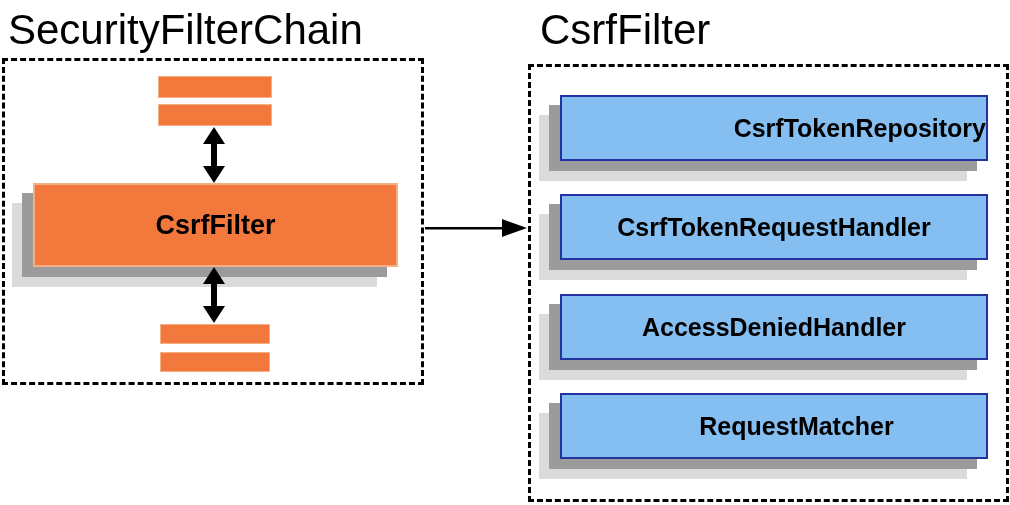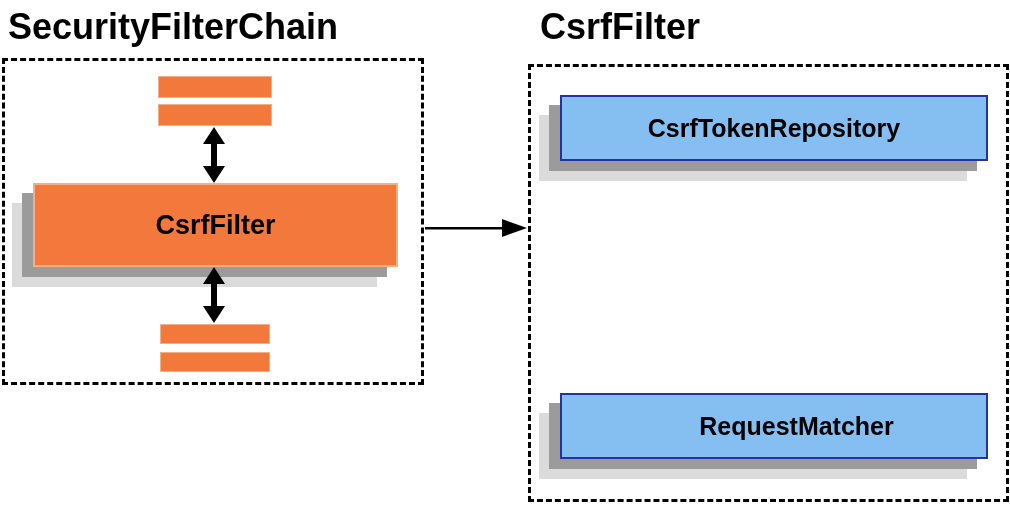--- a/index.html
+++ b/index.html
@@ -23,22 +23,22 @@
     position: relative;
     width: 1010px;
     height: 505px;
     background: var(--background);
     font-family: "Liberation Sans", sans-serif;
     color: var(--text);
     overflow: hidden;
   }
   .diagram-title {
     position: absolute;
-    font-size: 36px;
-    font-weight: bold;
+    font-size: 42px;
+    font-weight: normal;
     white-space: nowrap;
     letter-spacing: 0px;
   }
   .title-left  { left: 8px;  top: 6px; }
   .title-right { left: 540px; top: 6px; }
 
   .dashed-container {
     position: absolute;
     border: 3px dashed var(--dashed-border);
     box-sizing: border-box;
@@ -80,21 +80,21 @@
     background: var(--blue-fill);
     border: 2px solid var(--blue-border);
     box-sizing: border-box;
     box-shadow: -11px 10px 0 var(--shadow-dark), -21px 20px 0 var(--shadow-light);
     display: flex;
     align-items: center;
     justify-content: center;
     font-size: 25px;
     font-weight: bold;
   }
-  .component-1 { top: 95px; }
+  .component-1 { top: 95px; justify-content: flex-end; }
   .component-2 { top: 194px; }
   .component-3 { top: 294px; }
   .component-4 { top: 393px; padding-left: 45px; }
 
   .arrow-overlay {
     position: absolute;
     left: 0; top: 0;
     width: 1010px; height: 505px;
     pointer-events: none;
   }
@@ -118,20 +118,26 @@
   <div class="csrf-filter-box">
     <span>CsrfFilter</span>
   </div>
 
   <div class="orange-bar bar-3"></div>
   <div class="orange-bar bar-4"></div>
 
   <div class="component-box component-1">
     <span>CsrfTokenRepository</span>
   </div>
+  <div class="component-box component-2">
+    <span>CsrfTokenRequestHandler</span>
+  </div>
+  <div class="component-box component-3">
+    <span>AccessDeniedHandler</span>
+  </div>
   <div class="component-box component-4">
     <span>RequestMatcher</span>
   </div>
 
   <svg class="arrow-overlay" viewBox="0 0 1010 505" xmlns="http://www.w3.org/2000/svg">
 
     <g fill="#000" stroke="none">
       <rect x="211" y="140" width="6" height="30"></rect>
       <polygon points="214,127 203,144 225,144"></polygon>
       <polygon points="214,183 203,166 225,166"></polygon>

